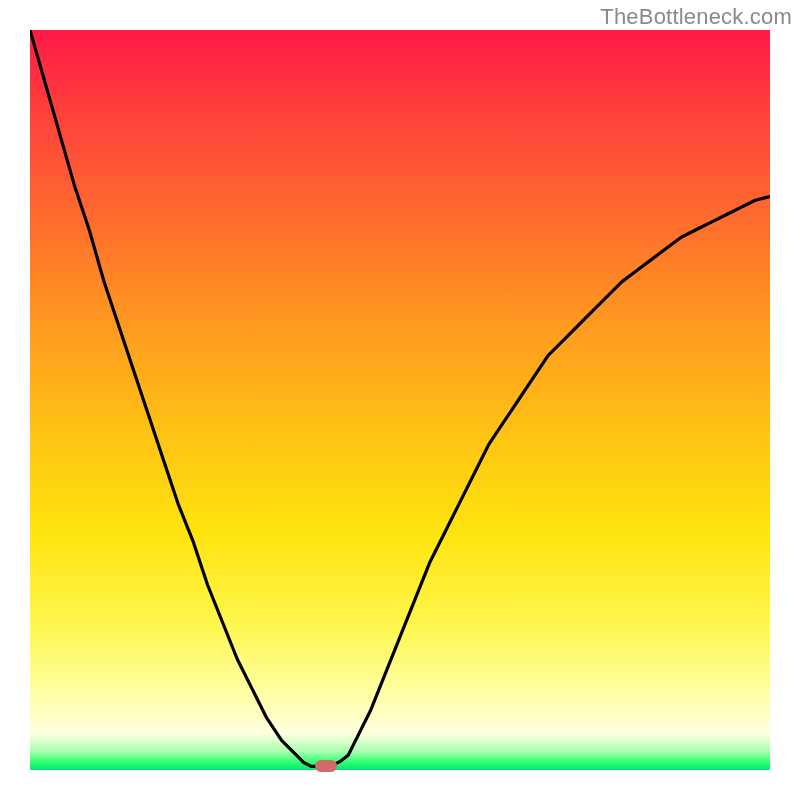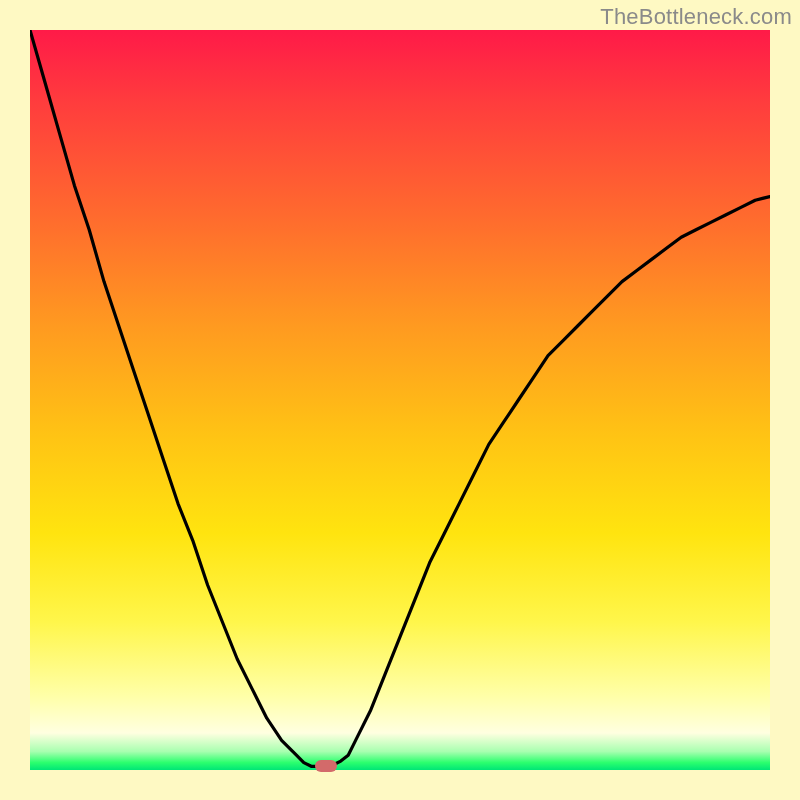--- a/index.html
+++ b/index.html
@@ -10,21 +10,21 @@
     background: #000;
     overflow: hidden;
     font-family: Arial, Helvetica, sans-serif;
   }
   .frame {
     position: absolute;
     left: 0;
     top: 0;
     width: 800px;
     height: 800px;
-    background: #fef9c3;
+    background: #ffffff;
   }
   .plot {
     position: absolute;
     left: 30px;
     top: 30px;
     width: 740px;
     height: 740px;
     background: linear-gradient(
       to bottom,
       #ff1a48 0%,

